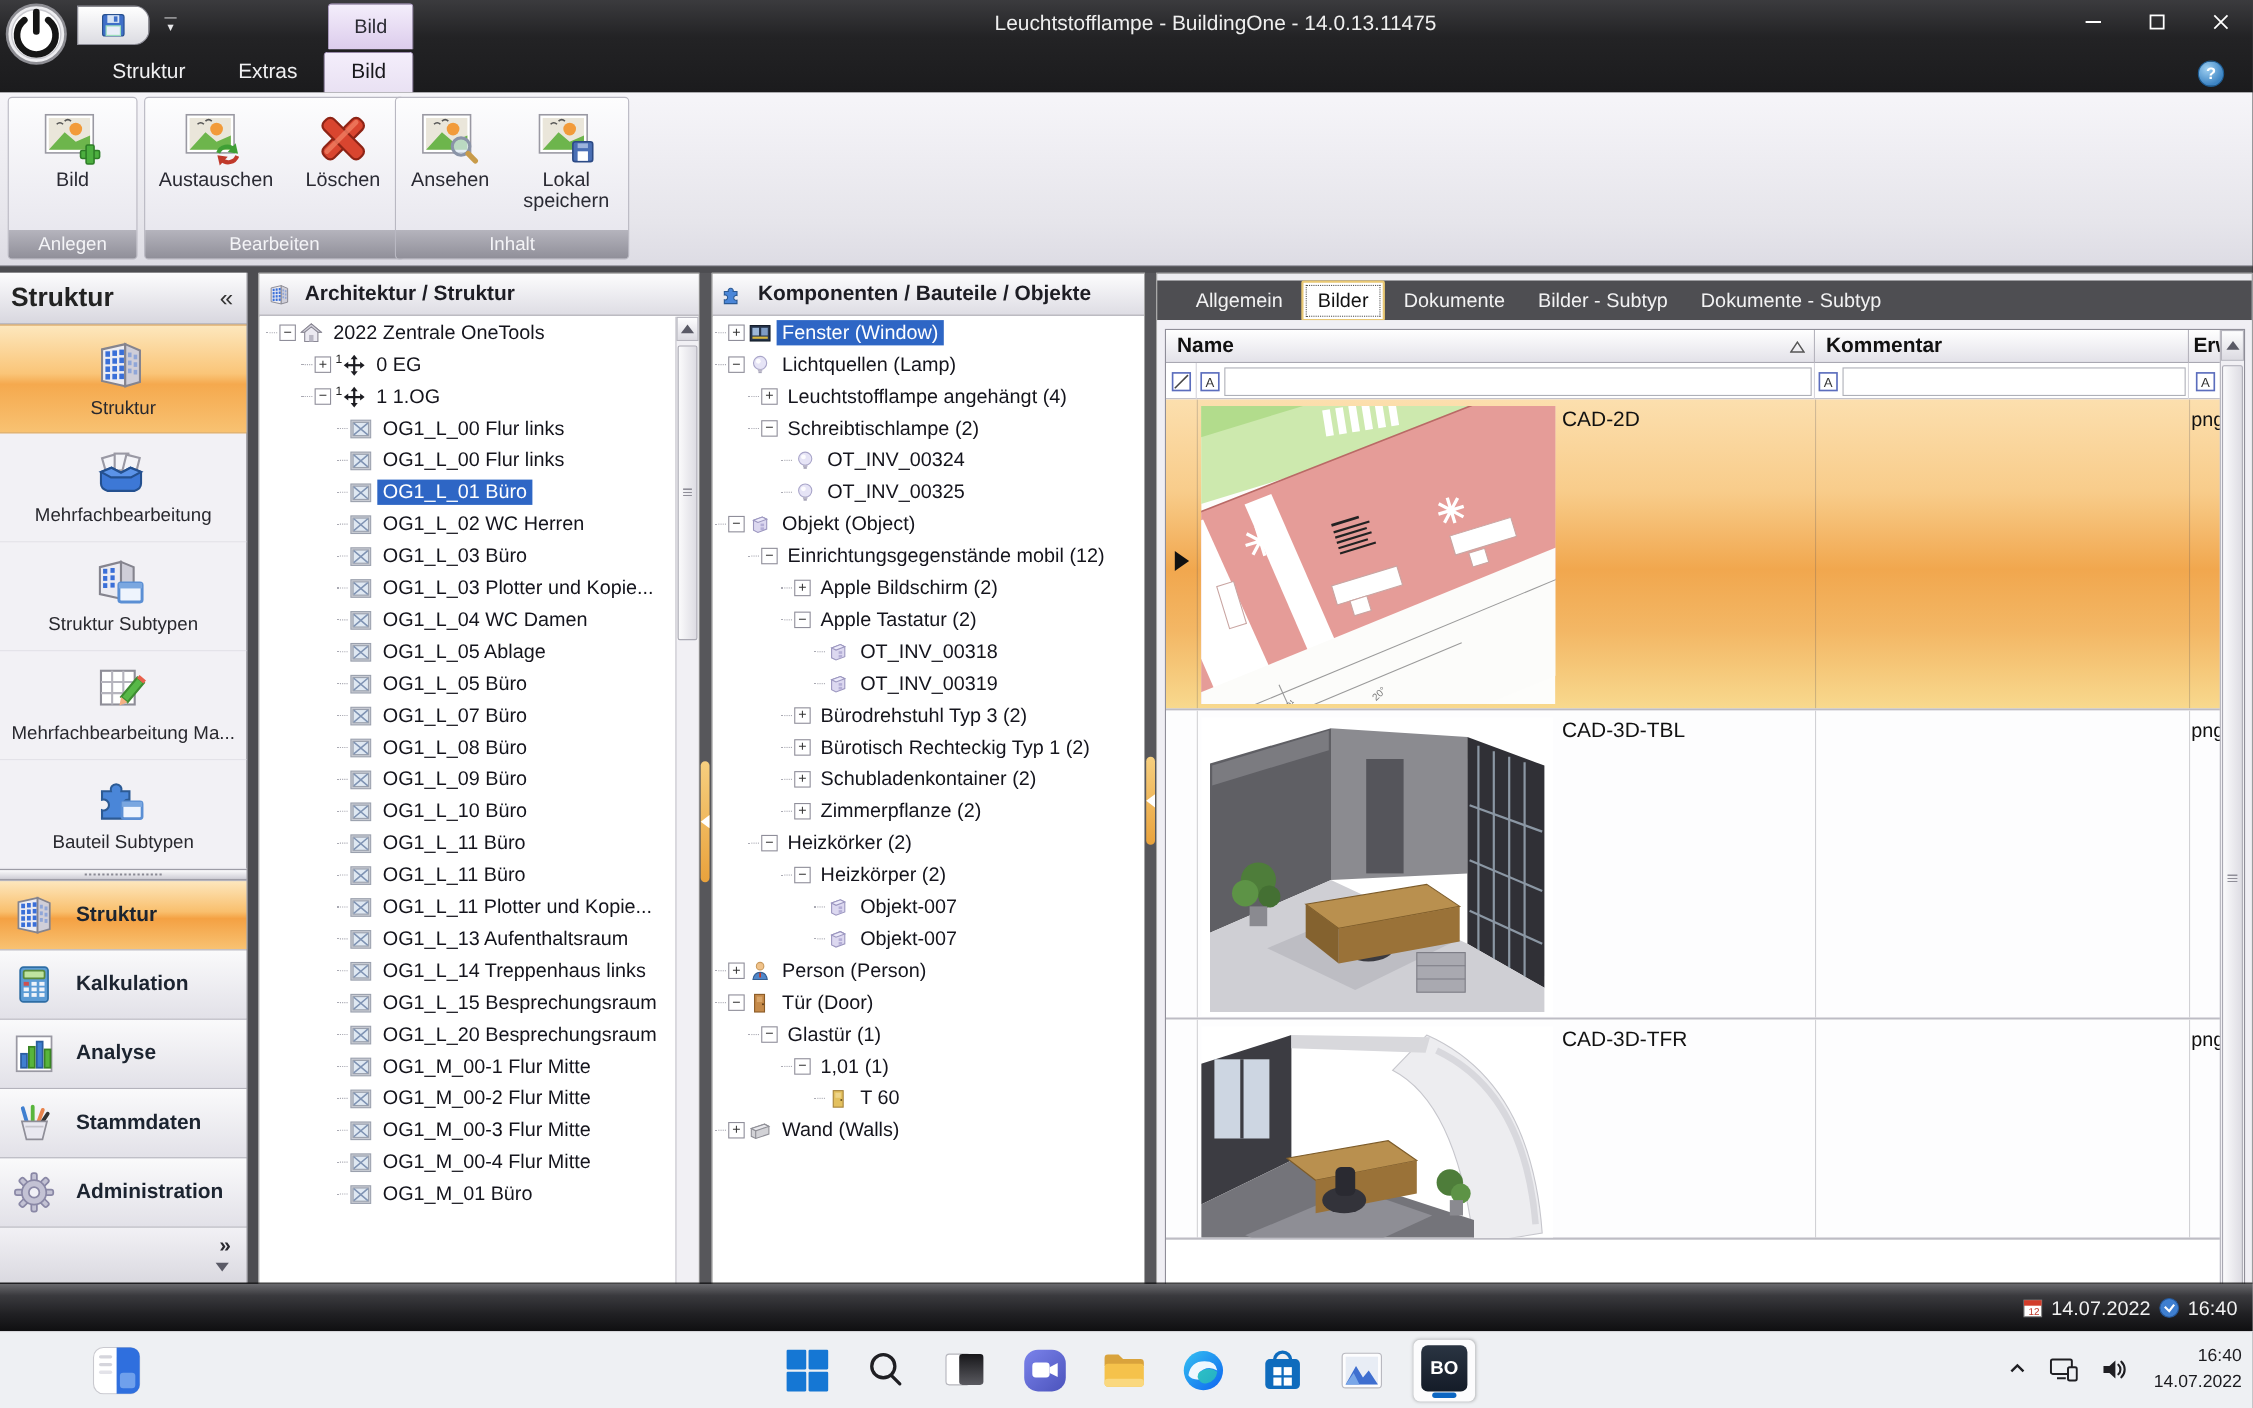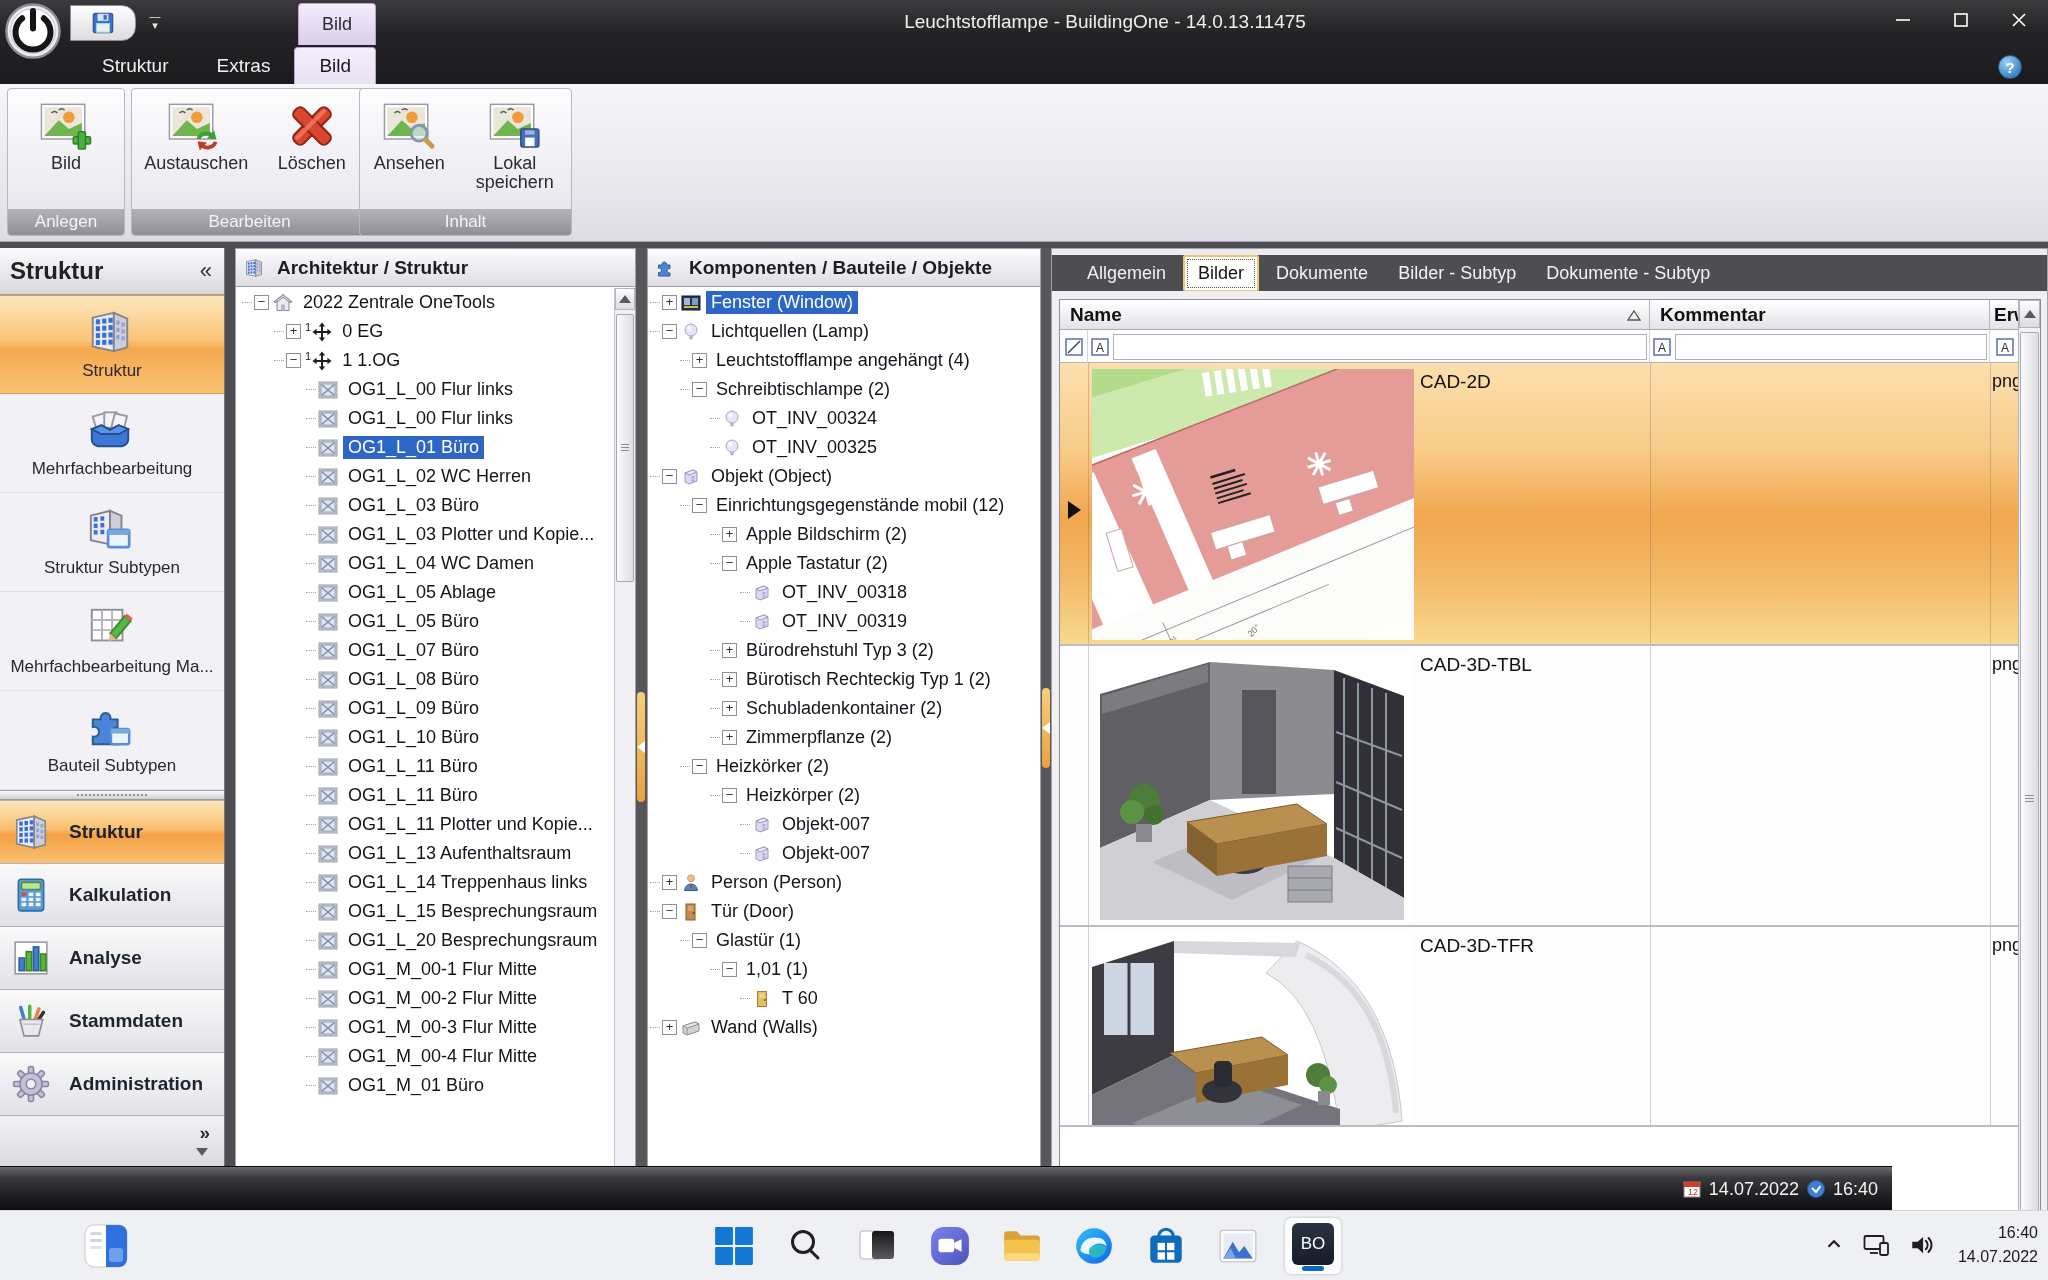--- a/index.html
+++ b/index.html
@@ -138,21 +138,21 @@
 
   
   .tri{display:inline-block;width:0;height:0;}
   .tri.up{border-left:6px solid transparent;border-right:6px solid transparent;border-bottom:8px solid #5a5a66;}
   .tri.down{border-left:6px solid transparent;border-right:6px solid transparent;border-top:8px solid #5a5a66;}
   .tri.left{border-top:6px solid transparent;border-bottom:6px solid transparent;border-right:8px solid #5a5a66;}
   .tri.right{border-top:6px solid transparent;border-bottom:6px solid transparent;border-left:8px solid #5a5a66;}
   .tri.white{border-right-color:#fff;}
 
   
-  .statusbar{position:absolute;left:0;top:1166px;width:1892px;height:44px;
+  .statusbar{position:absolute;left:0;top:1166px;width:2048px;height:44px;
     background:linear-gradient(#6a6a6e,#3a3a3e 25%,#202023 65%,#0f0f11);border-top:1px solid #0a0a0c;}
   .sb-right{position:absolute;right:14px;top:0;height:44px;display:flex;align-items:center;gap:7px;color:#f2f2f2;font-size:18px;}
 
   
   .taskbar{position:absolute;left:0;top:1210px;width:2048px;height:70px;background:#eef0f3;border-top:1px solid #d6d6da;}
   .tb-btn{position:absolute;top:7px;width:56px;height:56px;display:flex;align-items:center;justify-content:center;border-radius:6px;}
   .tb-btn.active-app{background:#fcfcfd;box-shadow:0 0 3px rgba(0,0,0,.25);}
   .bo-underline{position:absolute;left:50%;bottom:3px;width:22px;height:5px;margin-left:-11px;border-radius:3px;background:#0c66c2;}
   .tb-clock{position:absolute;right:10px;top:10px;text-align:right;font-size:16px;color:#1b1b1f;line-height:24px;}
 </style>
@@ -1530,21 +1530,21 @@
         <span class="ticon" style="width: 42px; height: 42px;">
           <svg viewBox="0 0 40 40" width="42" height="42">
             <rect x="3" y="5" width="34" height="30" rx="3" fill="#fdfdfe" stroke="#b9b9c0"></rect>
             <rect x="6" y="8" width="28" height="24" fill="#e8edf5"></rect>
             <path d="M6 32 L15 16 L21 26 L26 20 L34 32 Z" fill="#3f6fd0"></path>
             <path d="M6 32 L13 22 L18 32 Z" fill="#7aa7e8"></path>
           </svg>
         </span>
       </div>
       <div class="tb-btn active-app" style="left: 1285px;">
-        <div style="width: 42px; height: 42px; border-radius: 6px; background: linear-gradient(rgb(42, 52, 66), rgb(20, 28, 40)); display: flex; align-items: center; justify-content: center; color: rgb(255, 255, 255); font-weight: normal; font-size: 17px; margin-top: -4px;">BO</div>
+        <div style="width: 42px; height: 42px; border-radius: 6px; background: linear-gradient(rgb(42, 52, 66), rgb(20, 28, 40)); display: flex; align-items: center; justify-content: center; color: rgb(255, 255, 255); font-weight: bold; font-size: 17px; margin-top: -4px;">BO</div>
         <div class="bo-underline"></div>
       </div>
       <div class="tb-btn" style="left: 1818px; width: 40px;">
         <span class="ticon" style="width: 26px; height: 26px;">
           <svg viewBox="0 0 20 20" width="22" height="22">
             <polyline points="5,12.5 10,7.5 15,12.5" fill="none" stroke="#1f1f23" stroke-width="2"></polyline>
           </svg>
         </span>
       </div>
       <div class="tb-btn" style="left: 1858px; width: 40px;">

